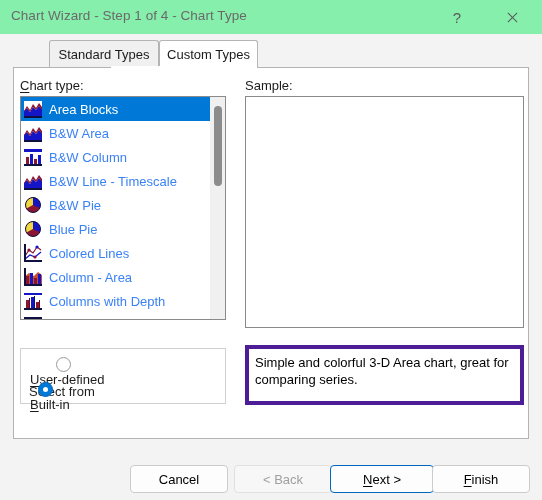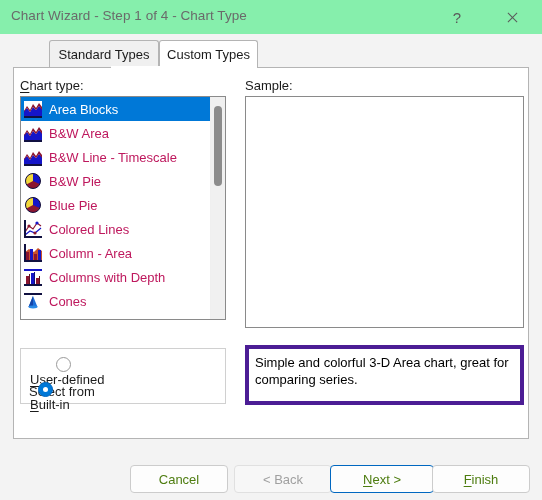--- a/index.html
+++ b/index.html
@@ -151,21 +151,21 @@
     height: 100%;
   }
   .list-row {
     position: relative;
     height: 24px;
     display: flex;
     align-items: center;
     padding-left: 3px;
     box-sizing: border-box;
     font-size: 13px;
-    color: #be185d;
+    color: #3b82f6;
     white-space: nowrap;
   }
   .list-row.selected {
     background: #0078d7;
     color: #ffffff;
   }
   .row-icon {
     width: 18px;
     height: 18px;
     flex: 0 0 18px;
@@ -281,21 +281,21 @@
   
   .btn {
     position: absolute;
     top: 465px;
     height: 28px;
     box-sizing: border-box;
     display: flex;
     align-items: center;
     justify-content: center;
     font-size: 13px;
-    color: #4d7c0f;
+    color: #000000;
     background: #fdfdfd;
     border: 1px solid #cccccc;
     border-radius: 4px;
   }
   .btn.disabled {
     color: #a0a0a0;
     background: #f7f7f7;
     border-color: #e0e0e0;
   }
   .btn.default {
@@ -354,20 +354,32 @@
           <span class="row-icon"><svg width="18" height="18" viewBox="0 0 18 18" xmlns="http://www.w3.org/2000/svg">
               <rect x="0" y="1" width="18" height="16" fill="#ffffff"></rect>
               <path d="M0 17 L0 11 L3 8 L6 12 L9 7 L12 10 L15 6 L18 9 L18 17 Z" fill="#1515c8"></path>
               <path d="M0 11 L3 6 L6 10 L9 4 L12 8 L15 3 L18 7 L18 10 L15 6 L12 10 L9 7 L6 12 L3 8 L0 12 Z" fill="#8b1530"></path>
               <rect x="0" y="16" width="18" height="2" fill="#101040"></rect>
             </svg></span>
           <span class="row-label">B&amp;W Area</span>
         </div>
         <div class="list-row">
           <span class="row-icon"><svg width="18" height="18" viewBox="0 0 18 18" xmlns="http://www.w3.org/2000/svg">
+              <rect x="0" y="0" width="18" height="18" fill="#ffffff"></rect>
+              <rect x="0" y="1" width="18" height="3" fill="#1515c8"></rect>
+              <rect x="2" y="9" width="3" height="7" fill="#8b1530"></rect>
+              <rect x="6" y="6" width="3" height="10" fill="#1515c8"></rect>
+              <rect x="10" y="11" width="3" height="5" fill="#8b1530"></rect>
+              <rect x="14" y="7" width="3" height="9" fill="#1515c8"></rect>
+              <rect x="0" y="16" width="18" height="2" fill="#101040"></rect>
+            </svg></span>
+          <span class="row-label">B&amp;W Column</span>
+        </div>
+        <div class="list-row">
+          <span class="row-icon"><svg width="18" height="18" viewBox="0 0 18 18" xmlns="http://www.w3.org/2000/svg">
               <rect x="0" y="1" width="18" height="16" fill="#ffffff"></rect>
               <path d="M0 17 L0 11 L3 8 L6 12 L9 7 L12 10 L15 6 L18 9 L18 17 Z" fill="#1515c8"></path>
               <path d="M0 11 L3 6 L6 10 L9 4 L12 8 L15 3 L18 7 L18 10 L15 6 L12 10 L9 7 L6 12 L3 8 L0 12 Z" fill="#8b1530"></path>
               <rect x="0" y="16" width="18" height="2" fill="#101040"></rect>
             </svg></span>
           <span class="row-label">B&amp;W Line - Timescale</span>
         </div>
         <div class="list-row">
           <span class="row-icon"><svg width="18" height="18" viewBox="0 0 18 18" xmlns="http://www.w3.org/2000/svg">
               <rect x="0" y="0" width="18" height="18" fill="#ffffff"></rect>

